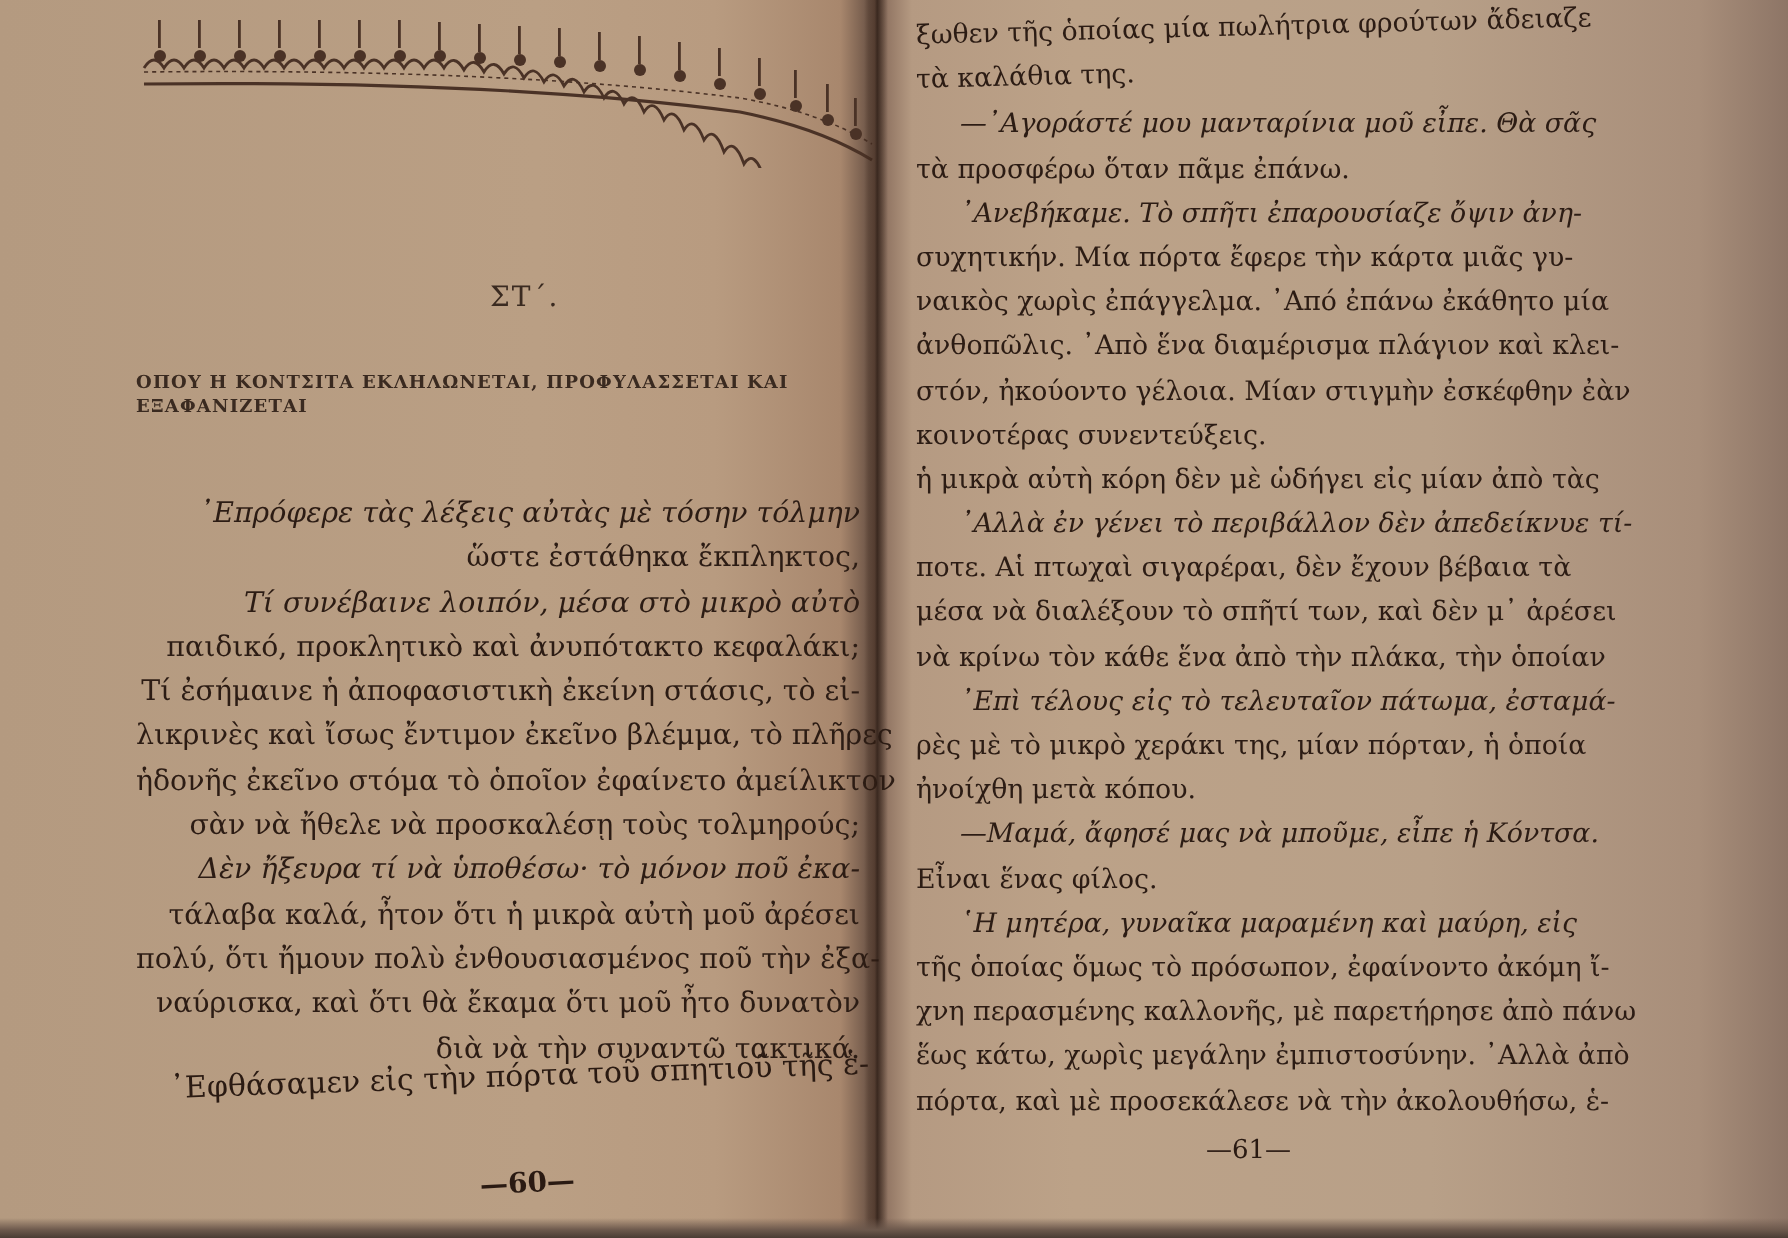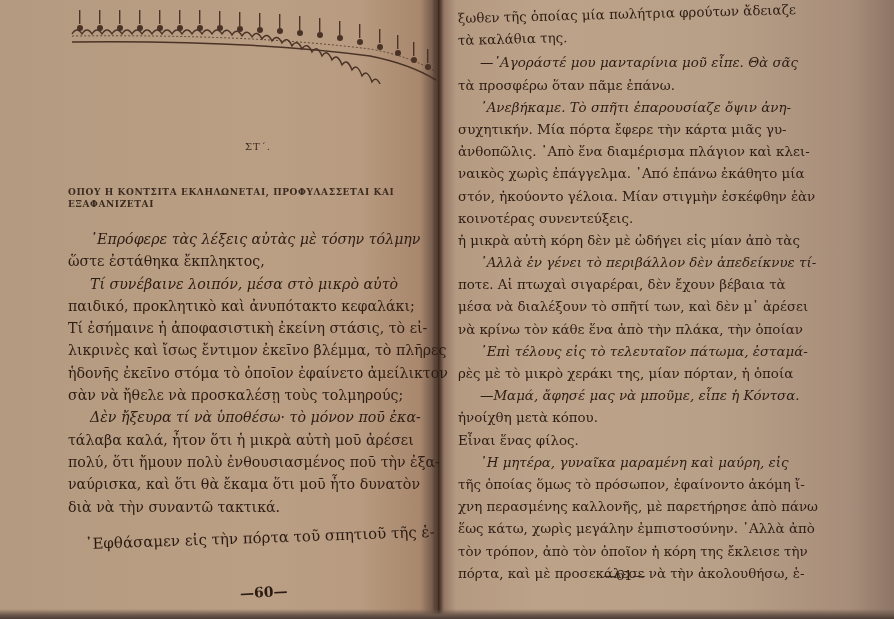--- a/index.html
+++ b/index.html
@@ -24,31 +24,31 @@
     }
     .bottom-edge {
       position: absolute; left: 0; bottom: 0; width: 894px; height: 10px;
       background: linear-gradient(180deg, rgba(90,70,60,0) 0%, #6c584c 60%, #4a3c34 100%);
     }
     .ornament {
       position: absolute; left: 70px; top: 4px; width: 368px; height: 80px;
     }
     .chapter-num {
       position: absolute; left: 245px; top: 141px;
-      font-size: 10px; letter-spacing: 1px; color: #3a2a20;
+      font-size: 14px; letter-spacing: 1px; color: #3a2a20;
     }
     .chapter-title {
       position: absolute; left: 68px; top: 186px; width: 360px;
       font-size: 9px; font-weight: bold; letter-spacing: 0.6px; line-height: 12px;
       color: #3a2a20;
     }
     .body-text {
       position: absolute; font-size: 14.2px; line-height: 22.3px; color: #2c1c14;
     }
-    .page-left .body-text { left: 68px; top: 228px; width: 362px; }
+    .page-left .body-text { left: 68px; top: 246px; width: 362px; text-align: right; }
     .page-right .body-text { left: 18px; top: 8px; width: 392px; font-size: 13.4px; line-height: 22.2px; }
     .line { white-space: nowrap; display: block; height: 22.3px; }
     .page-right .line { height: 22.2px; }
     .indent { padding-left: 22px; font-style: italic; }
     .last-line {
       position: absolute; left: 85px; top: 535px; font-size: 15px;
       transform: rotate(-2deg); transform-origin: left center; white-space: nowrap;
       color: #2a1a12;
     }
     .page-number {
@@ -136,39 +136,38 @@
   </div>
 
   <div class="page page-right">
     <div class="body-text">
       <span class="line tilt-top">ξωθεν τῆς ὁποίας μία πωλήτρια φρούτων ἄδειαζε</span>
       <span class="line tilt-top">τὰ καλάθια της.</span>
       <span class="line indent">—᾿Αγοράστέ μου μανταρίνια μοῦ εἶπε. Θὰ σᾶς</span>
       <span class="line">τὰ προσφέρω ὅταν πᾶμε ἐπάνω.</span>
       <span class="line indent">᾿Ανεβήκαμε. Τὸ σπῆτι ἐπαρουσίαζε ὄψιν ἀνη-</span>
       <span class="line">συχητικήν. Μία πόρτα ἔφερε τὴν κάρτα μιᾶς γυ-</span>
+      <span class="line">ναικὸς χωρὶς ἐπάγγελμα. ᾿Από ἐπάνω ἐκάθητο μία</span>
       <span class="line">ἀνθοπῶλις. ᾿Απὸ ἕνα διαμέρισμα πλάγιον καὶ κλει-</span>
-      <span class="line">ναικὸς χωρὶς ἐπάγγελμα. ᾿Από ἐπάνω ἐκάθητο μία</span>
       <span class="line">στόν, ἠκούοντο γέλοια. Μίαν στιγμὴν ἐσκέφθην ἐὰν</span>
       <span class="line">κοινοτέρας συνεντεύξεις.</span>
       <span class="line">ἡ μικρὰ αὐτὴ κόρη δὲν μὲ ὡδήγει εἰς μίαν ἀπὸ τὰς</span>
       <span class="line indent">᾿Αλλὰ ἐν γένει τὸ περιβάλλον δὲν ἀπεδείκνυε τί-</span>
       <span class="line">ποτε. Αἱ πτωχαὶ σιγαρέραι, δὲν ἔχουν βέβαια τὰ</span>
       <span class="line">μέσα νὰ διαλέξουν τὸ σπῆτί των, καὶ δὲν μ᾿ ἀρέσει</span>
       <span class="line">νὰ κρίνω τὸν κάθε ἕνα ἀπὸ τὴν πλάκα, τὴν ὁποίαν</span>
       <span class="line indent">᾿Επὶ τέλους εἰς τὸ τελευταῖον πάτωμα, ἐσταμά-</span>
       <span class="line">ρὲς μὲ τὸ μικρὸ χεράκι της, μίαν πόρταν, ἡ ὁποία</span>
+      <span class="line">ἠνοίχθη μετὰ κόπου.</span>
       <span class="line indent">—Μαμά, ἄφησέ μας νὰ μποῦμε, εἶπε ἡ Κόντσα.</span>
-      <span class="line">ἠνοίχθη μετὰ κόπου.</span>
       <span class="line">Εἶναι ἕνας φίλος.</span>
       <span class="line indent">῾Η μητέρα, γυναῖκα μαραμένη καὶ μαύρη, εἰς</span>
       <span class="line">τῆς ὁποίας ὅμως τὸ πρόσωπον, ἐφαίνοντο ἀκόμη ἴ-</span>
       <span class="line">χνη περασμένης καλλονῆς, μὲ παρετήρησε ἀπὸ πάνω</span>
       <span class="line">ἕως κάτω, χωρὶς μεγάλην ἐμπιστοσύνην. ᾿Αλλὰ ἀπὸ</span>
-      <span class="line">τὸν τρόπον, ἀπὸ τὸν ὁποῖον ἡ κόρη της ἔκλεισε τὴν</span>
       <span class="line">πόρτα, καὶ μὲ προσεκάλεσε νὰ τὴν ἀκολουθήσω, ἑ-</span>
     </div>
     <div class="page-number">—61—</div>
   </div>
 
   <div class="gutter"></div>
   <div class="bottom-edge"></div>
 </div>
 
 </body></html>

